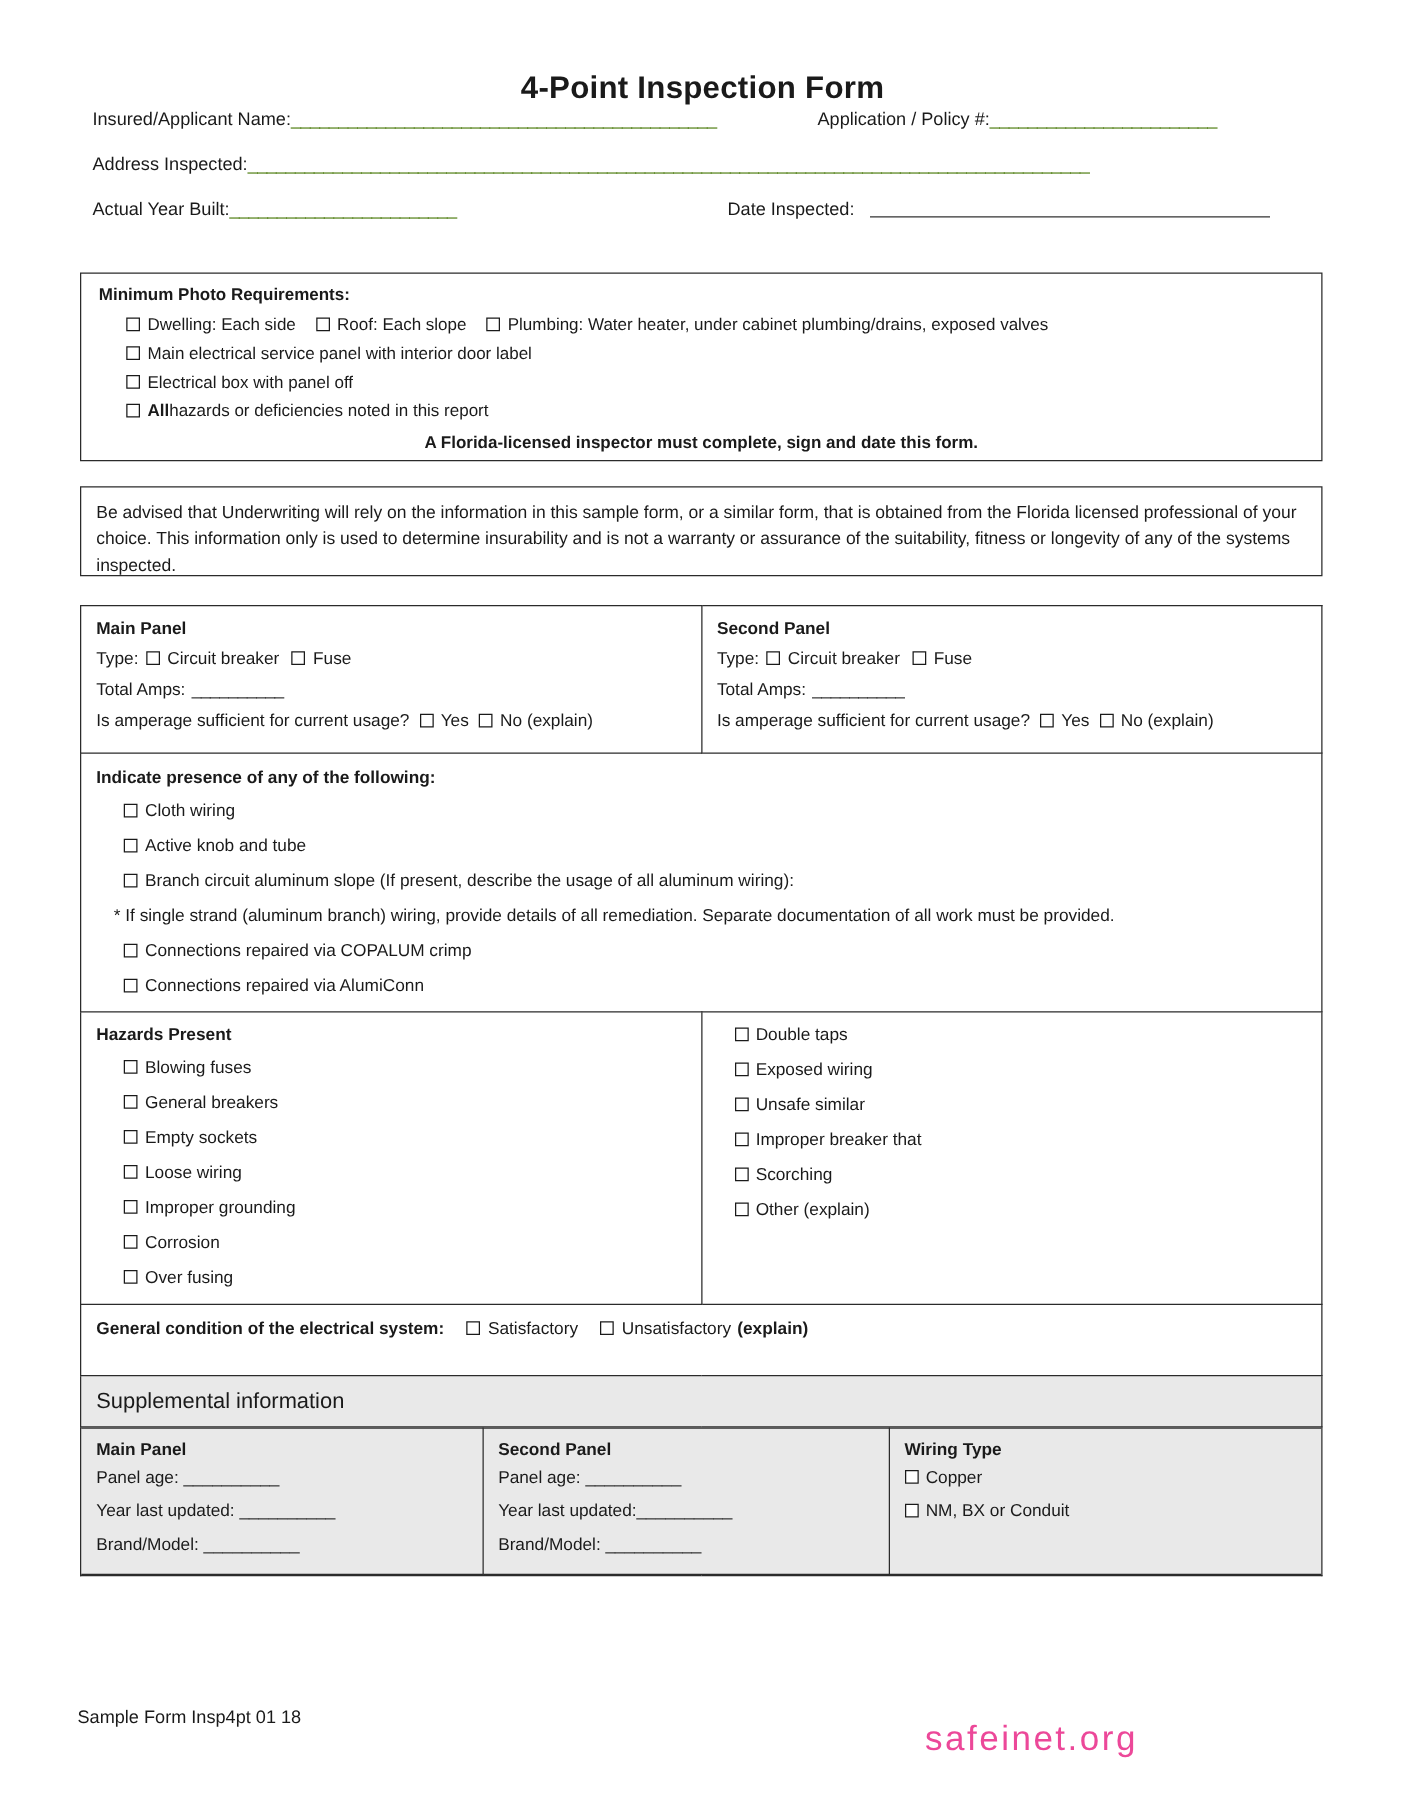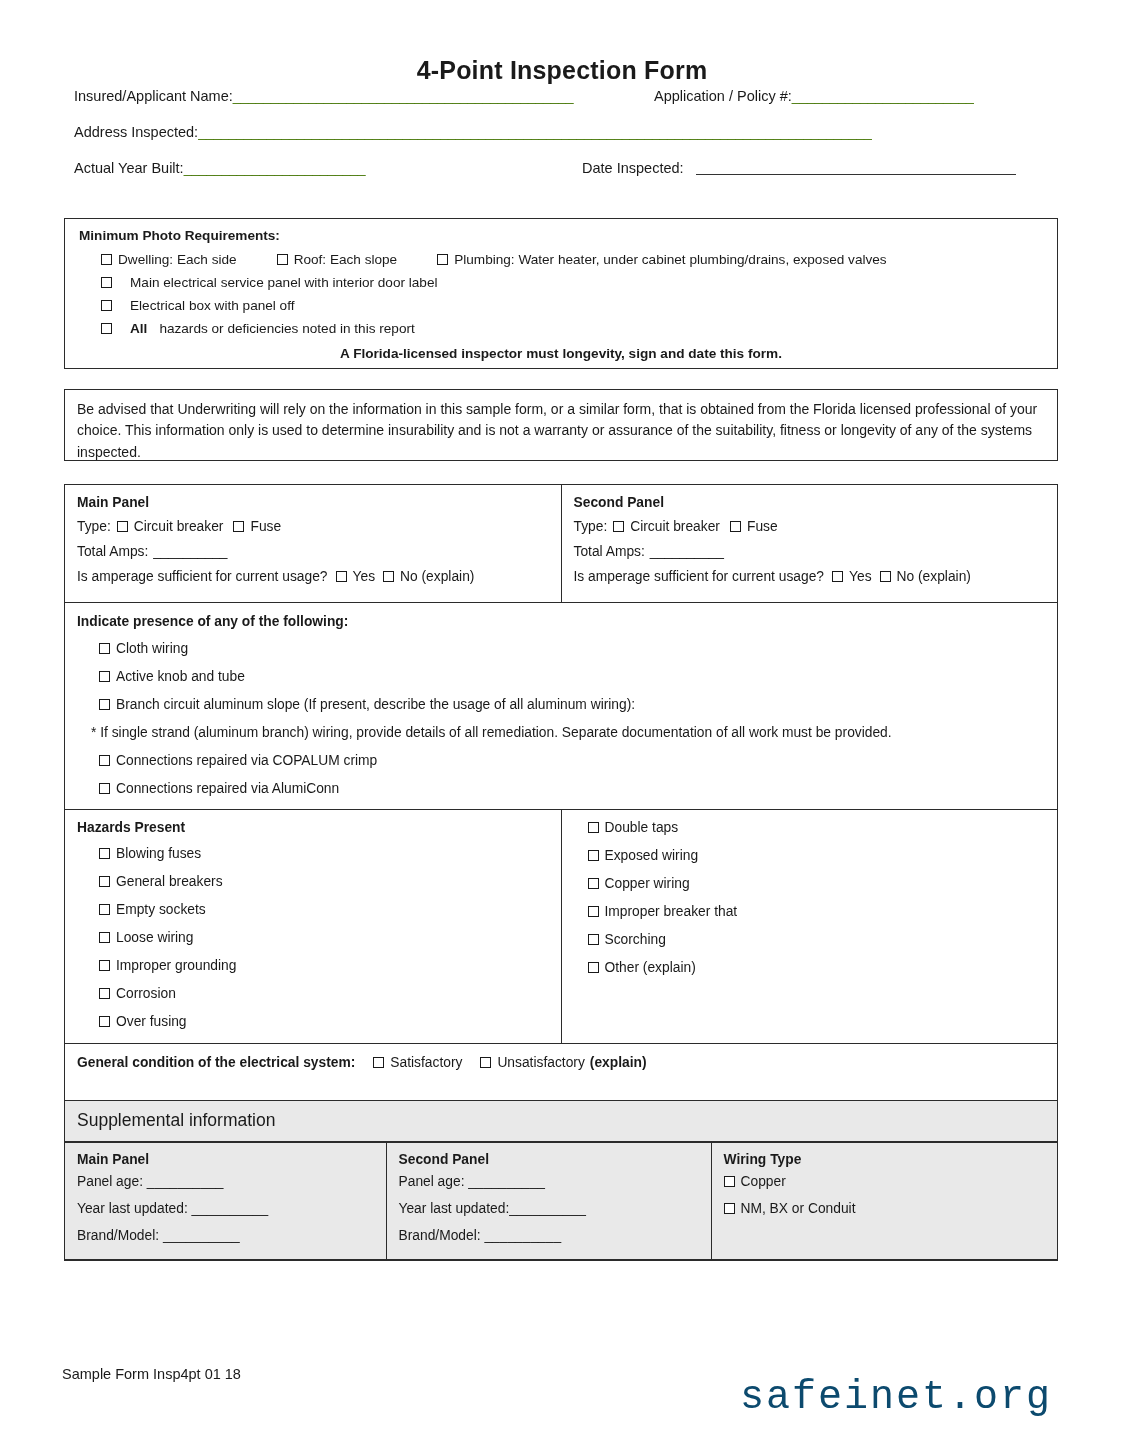--- a/index.html
+++ b/index.html
@@ -38,21 +38,21 @@
   
   .box {
     position:absolute;
     border:1.3px solid #2b2b2b;
     background:#fff;
   }
 
   
   #photo-box { left:64px; top:218px; width:994px; height:151px; padding:9px 14px 0 14px; }
   .pr-title { font-size:13.6px; font-weight:bold; margin-bottom:9px; }
-  .pr-line { font-size:13.6px; margin:0 0 8px 22px; display:flex; align-items:center; gap:12px; white-space:nowrap; }
+  .pr-line { font-size:13.6px; margin:0 0 8px 22px; display:flex; align-items:center; gap:0; white-space:nowrap; }
   .pr-line .seg { display:inline-flex; align-items:center; }
   .pr-note { text-align:center; font-size:13.6px; font-weight:bold; margin-top:10px; }
 
   
   #advisory-box { left:64px; top:389px; width:994px; height:72px; padding:9px 12px; }
   .advisory-text { font-size:14px; line-height:1.52; }
 
   
   .cb {
     display:inline-block;
@@ -108,23 +108,23 @@
   .supp-line:last-child { margin-bottom:0; }
   .supp-cb { font-size:13.8px; margin-bottom:12px; display:flex; align-items:center; }
 
   
   #footer-note {
     position:absolute; left:62px; top:1366px;
     font-size:14.5px;
   }
   #watermark {
     position:absolute; left:740px; top:1375px;
-    font-family:Liberation Mono, monospace;
-    font-size:40px;
-    color:#0c4a6e;
+    font-family:Liberation Sans, sans-serif;
+    font-size:28px;
+    color:#ec4899;
     letter-spacing:2px;
     white-space:nowrap;
   }
 </style>
 </head>
 <body>
 
 <div class="page">
 
   <div class="title">4-Point Inspection Form</div>
@@ -182,21 +182,21 @@
       <span class="cb"></span>
       <span>Electrical box with panel off</span>
     </div>
 
     <div class="pr-line">
       <span class="cb"></span>
       <b>All</b>
         <span> hazards or deficiencies noted in this report</span>
     </div>
 
-    <div class="pr-note">A Florida-licensed inspector must longevity, sign and date this form.</div>
+    <div class="pr-note">A Florida-licensed inspector must complete, sign and date this form.</div>
   </div>
 
   <div class="box" id="advisory-box">
     <div class="advisory-text">Be advised that Underwriting will rely on the information in this sample form, or a similar form, that is obtained from the Florida licensed professional of your choice. This information only is used to determine insurability and is not a warranty or assurance of the suitability, fitness or longevity of any of the systems inspected.</div>
   </div>
 
   <table id="elec-table">
     <tbody>
 
 
@@ -323,21 +323,21 @@
           <div class="haz-item">
               <span class="cb"></span>
               <span>Double taps</span>
             </div>
           <div class="haz-item">
               <span class="cb"></span>
               <span>Exposed wiring</span>
             </div>
           <div class="haz-item">
               <span class="cb"></span>
-              <span>Copper wiring</span>
+              <span>Unsafe similar</span>
             </div>
           <div class="haz-item">
               <span class="cb"></span>
               <span>Improper breaker that</span>
             </div>
           <div class="haz-item">
               <span class="cb"></span>
               <span>Scorching</span>
             </div>
           <div class="haz-item">

